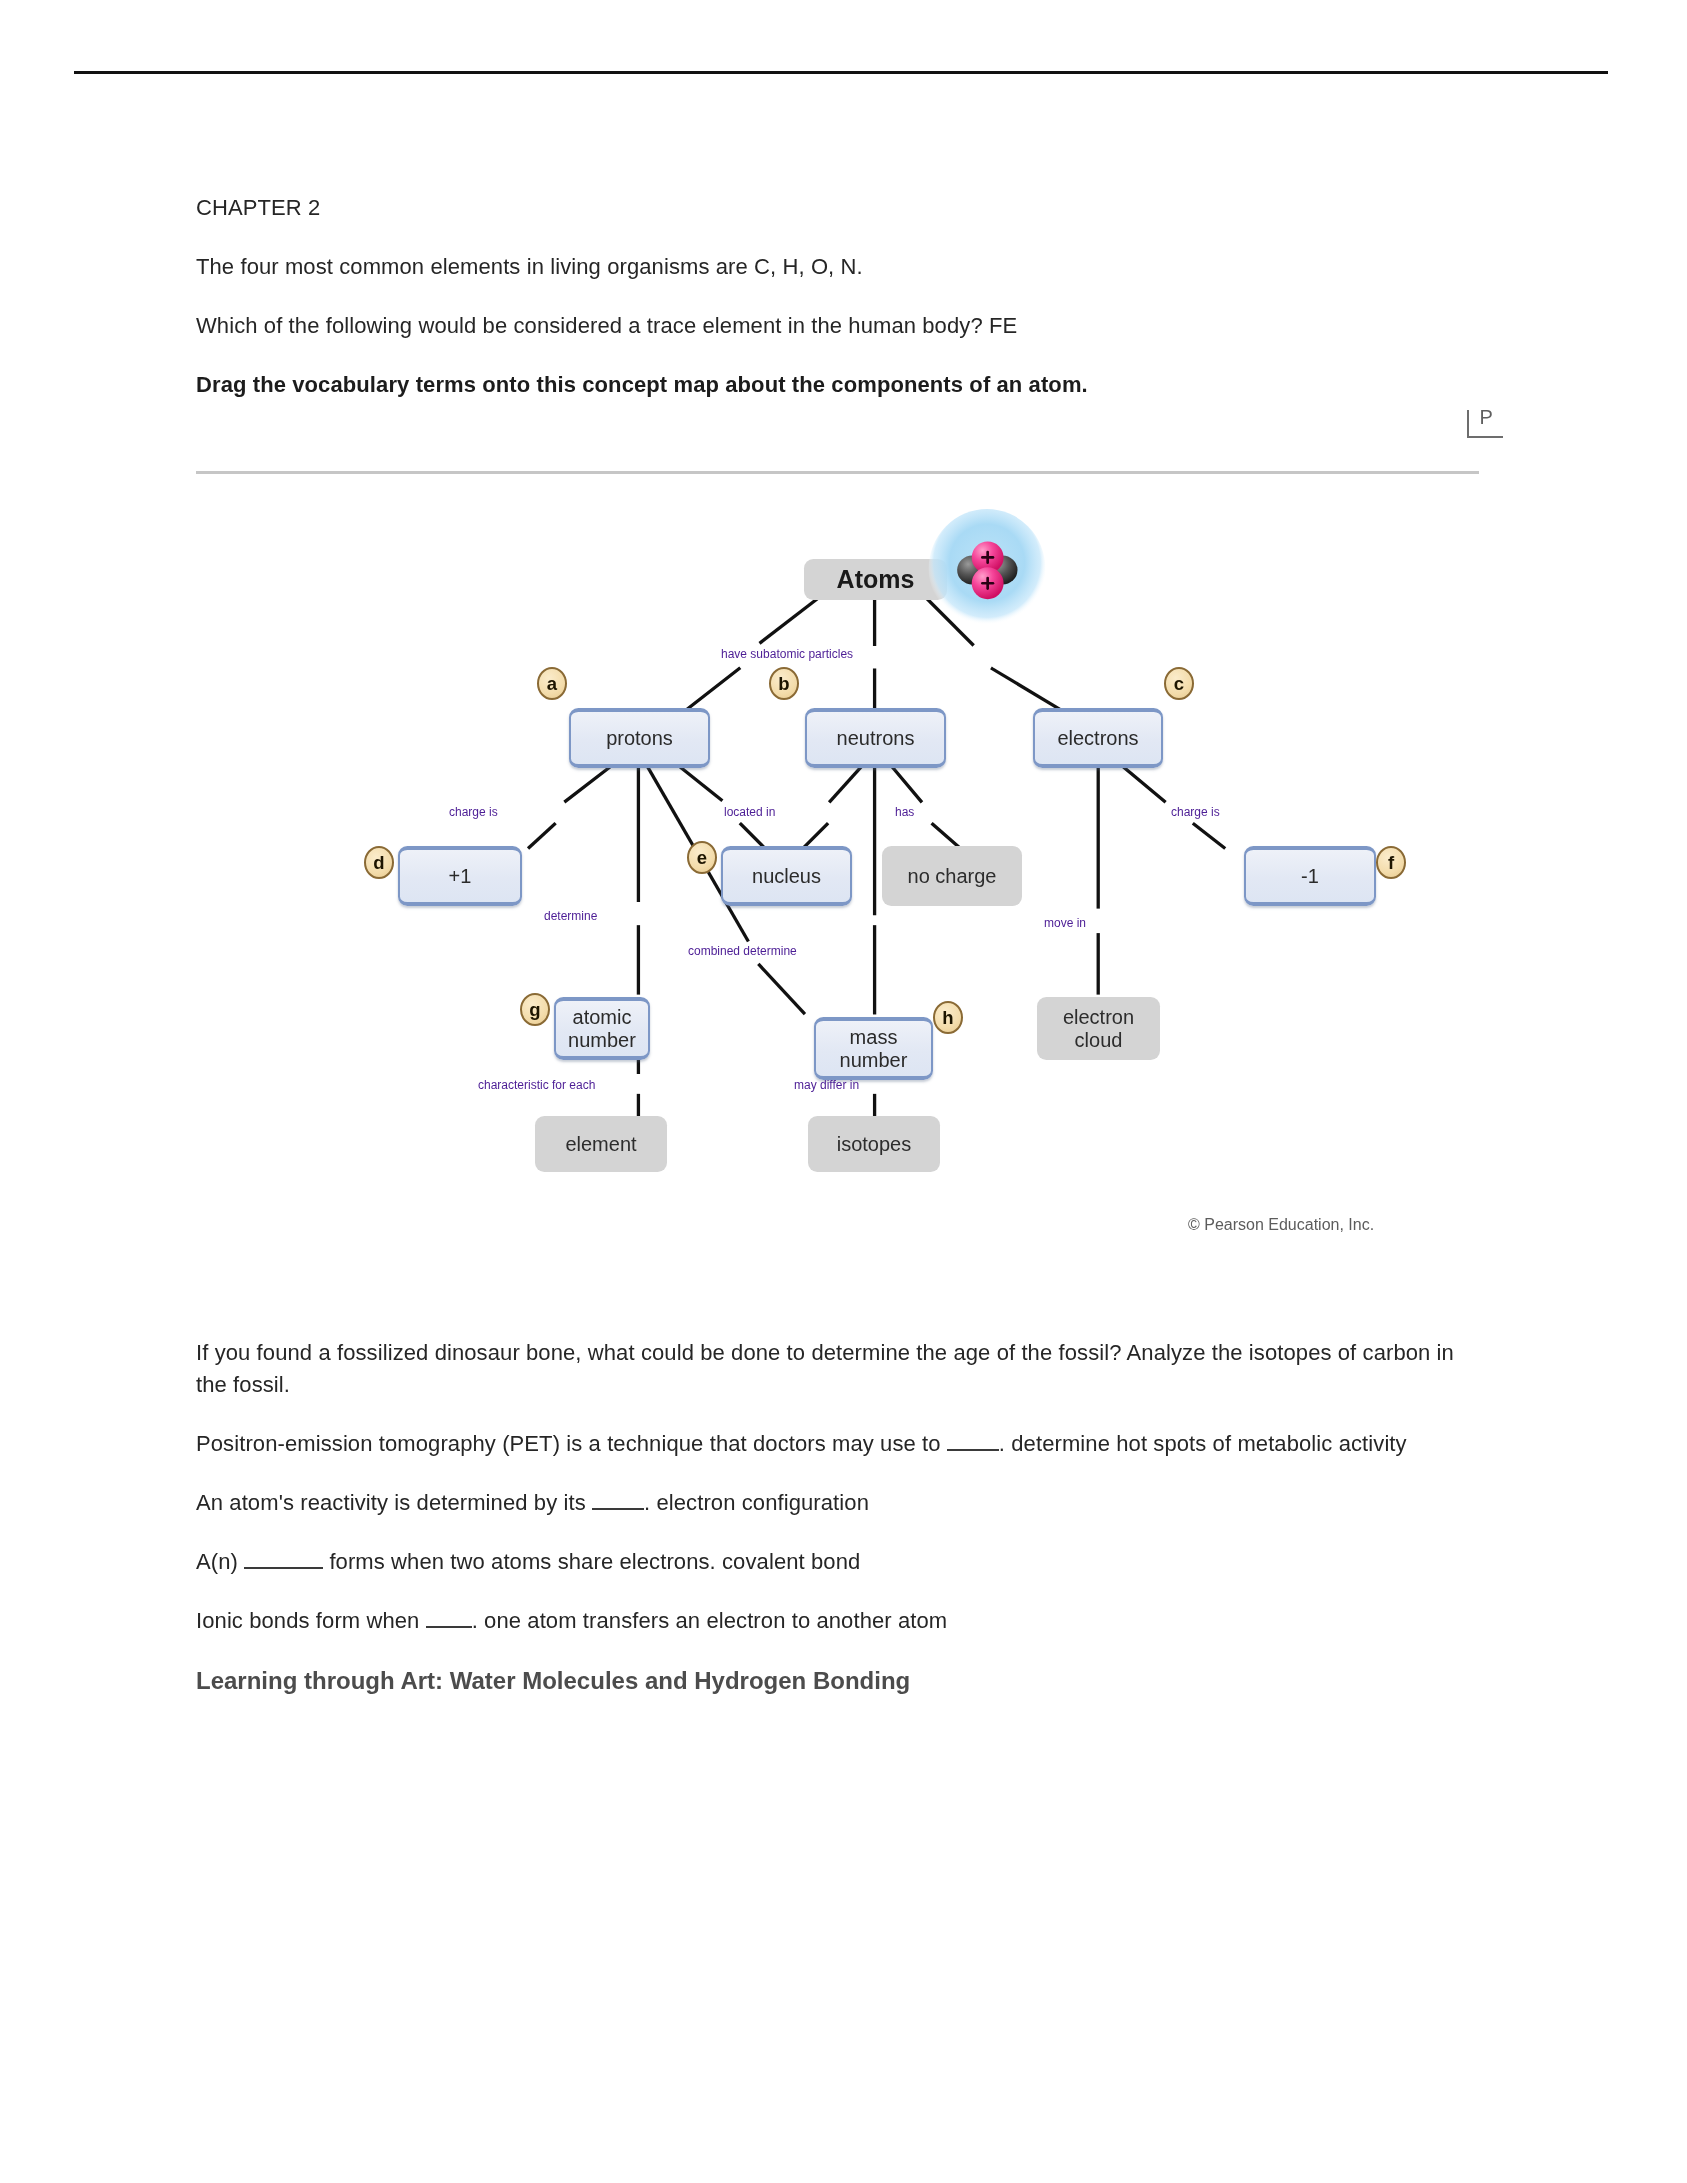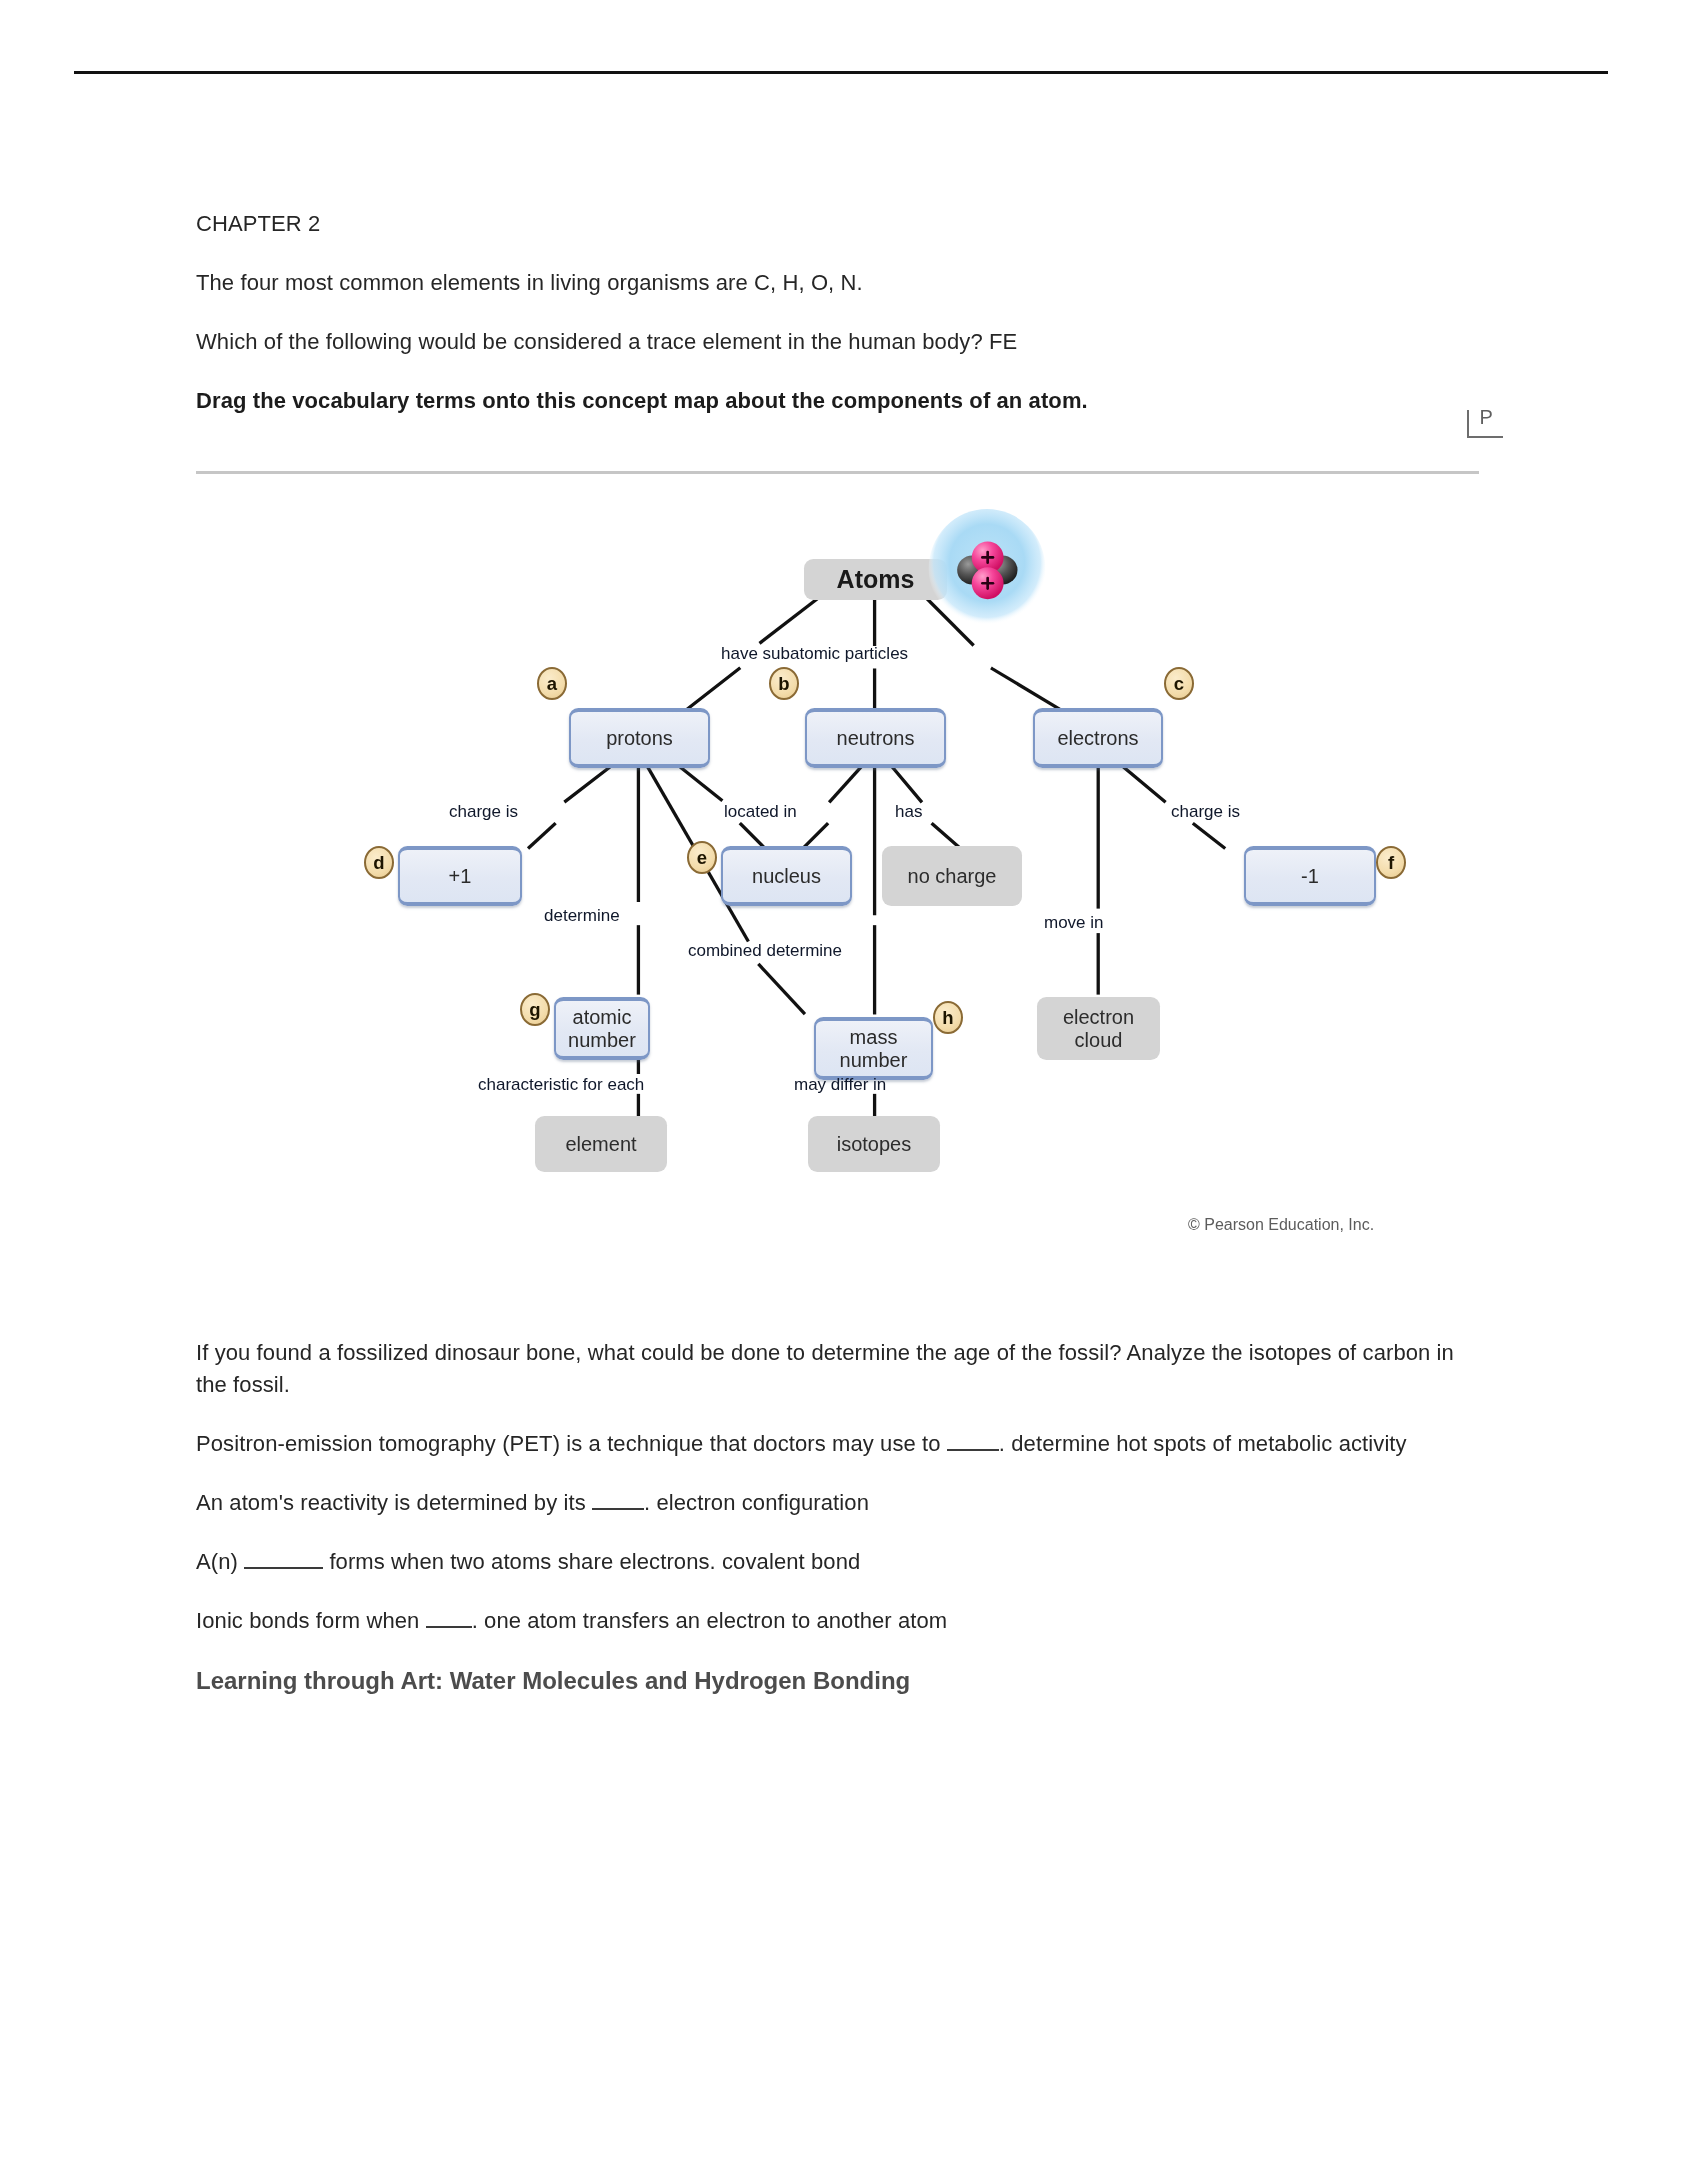--- a/index.html
+++ b/index.html
@@ -29,21 +29,20 @@
     width: 1534px;
     height: 3.3px;
     background: #111111;
   }
 
   .content {
     position: absolute;
     left: 196px;
     top: 192px;
     width: 1283px;
-    margin-top: 16px;
   }
 
   
   .para {
     font-size: 22px;
     line-height: 32px;
     color: #262626;
     margin: 0 0 27px 0;
     letter-spacing: 0.1px;
   }
@@ -162,22 +161,22 @@
     justify-content: center;
     font-size: 18.5px;
     font-weight: bold;
     color: #1d1500;
     z-index: 5;
   }
 
   
   .cm-label {
     position: absolute;
-    font-size: 17px;
-    color: #0f172a;
+    font-size: 12px;
+    color: #4c1d95;
     white-space: nowrap;
     line-height: 22px;
     z-index: 3;
   }
 
   
   .atom-wrap {
     position: absolute;
     left: 926px;
     top: 18.5px;

